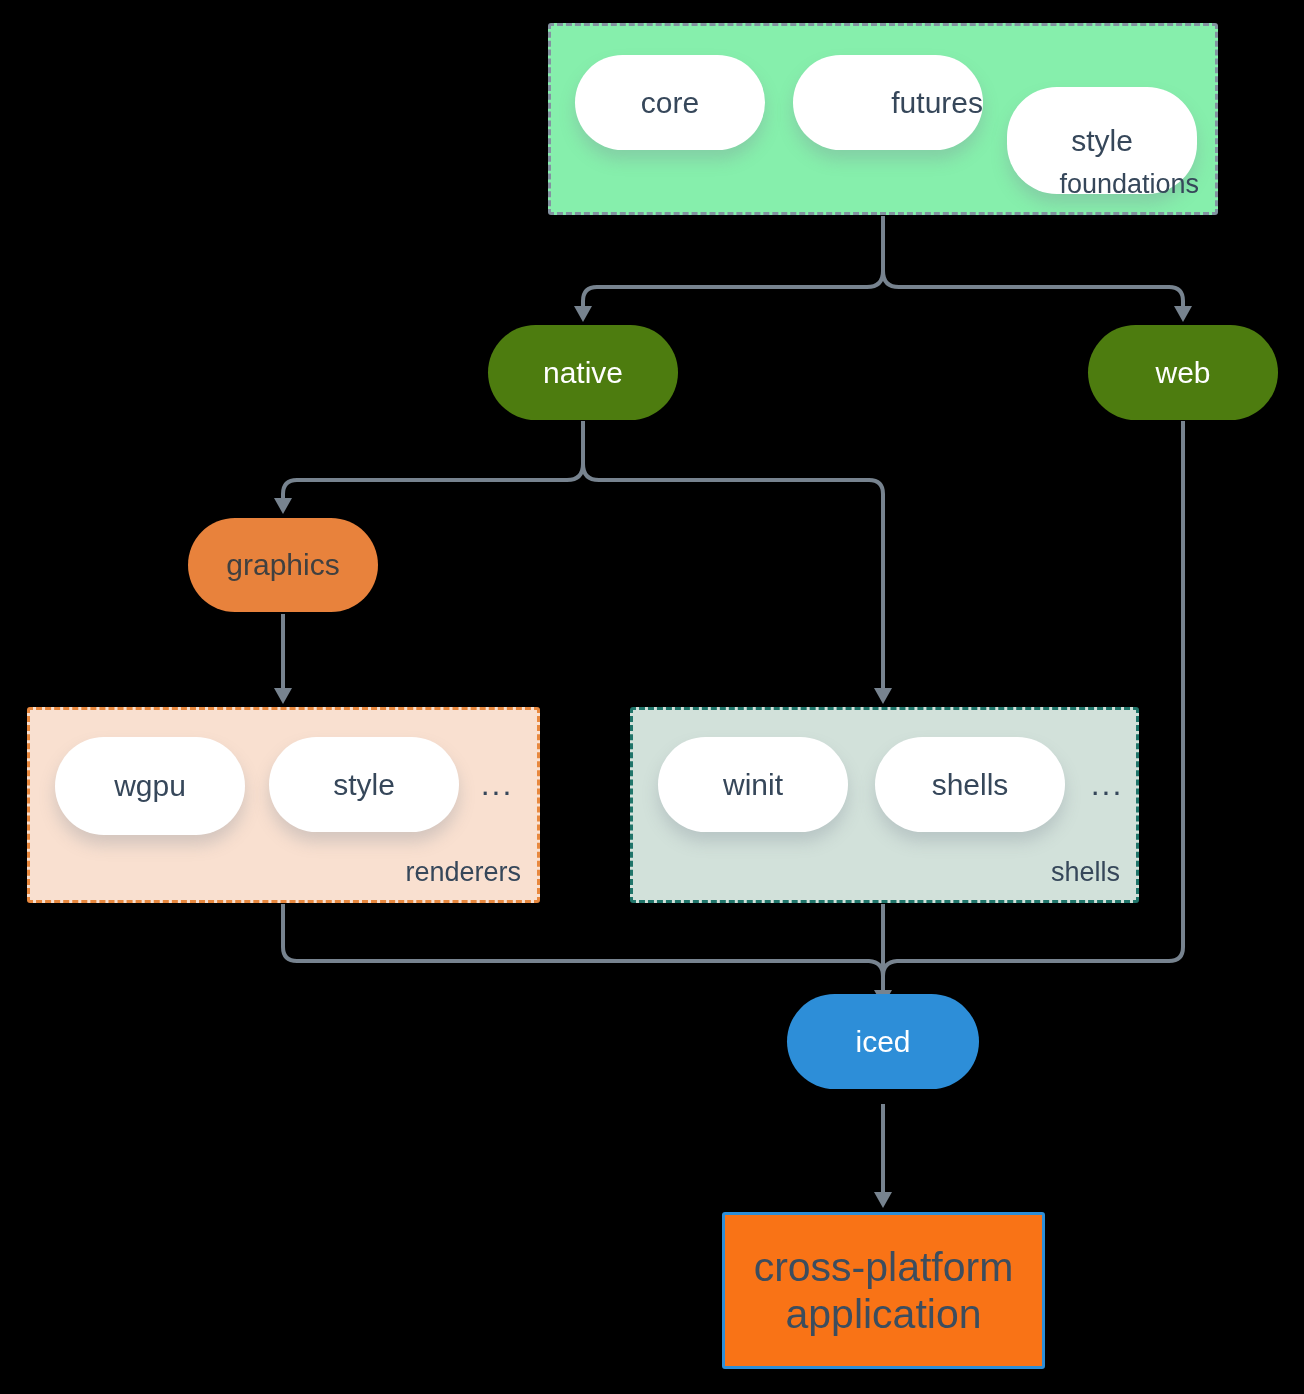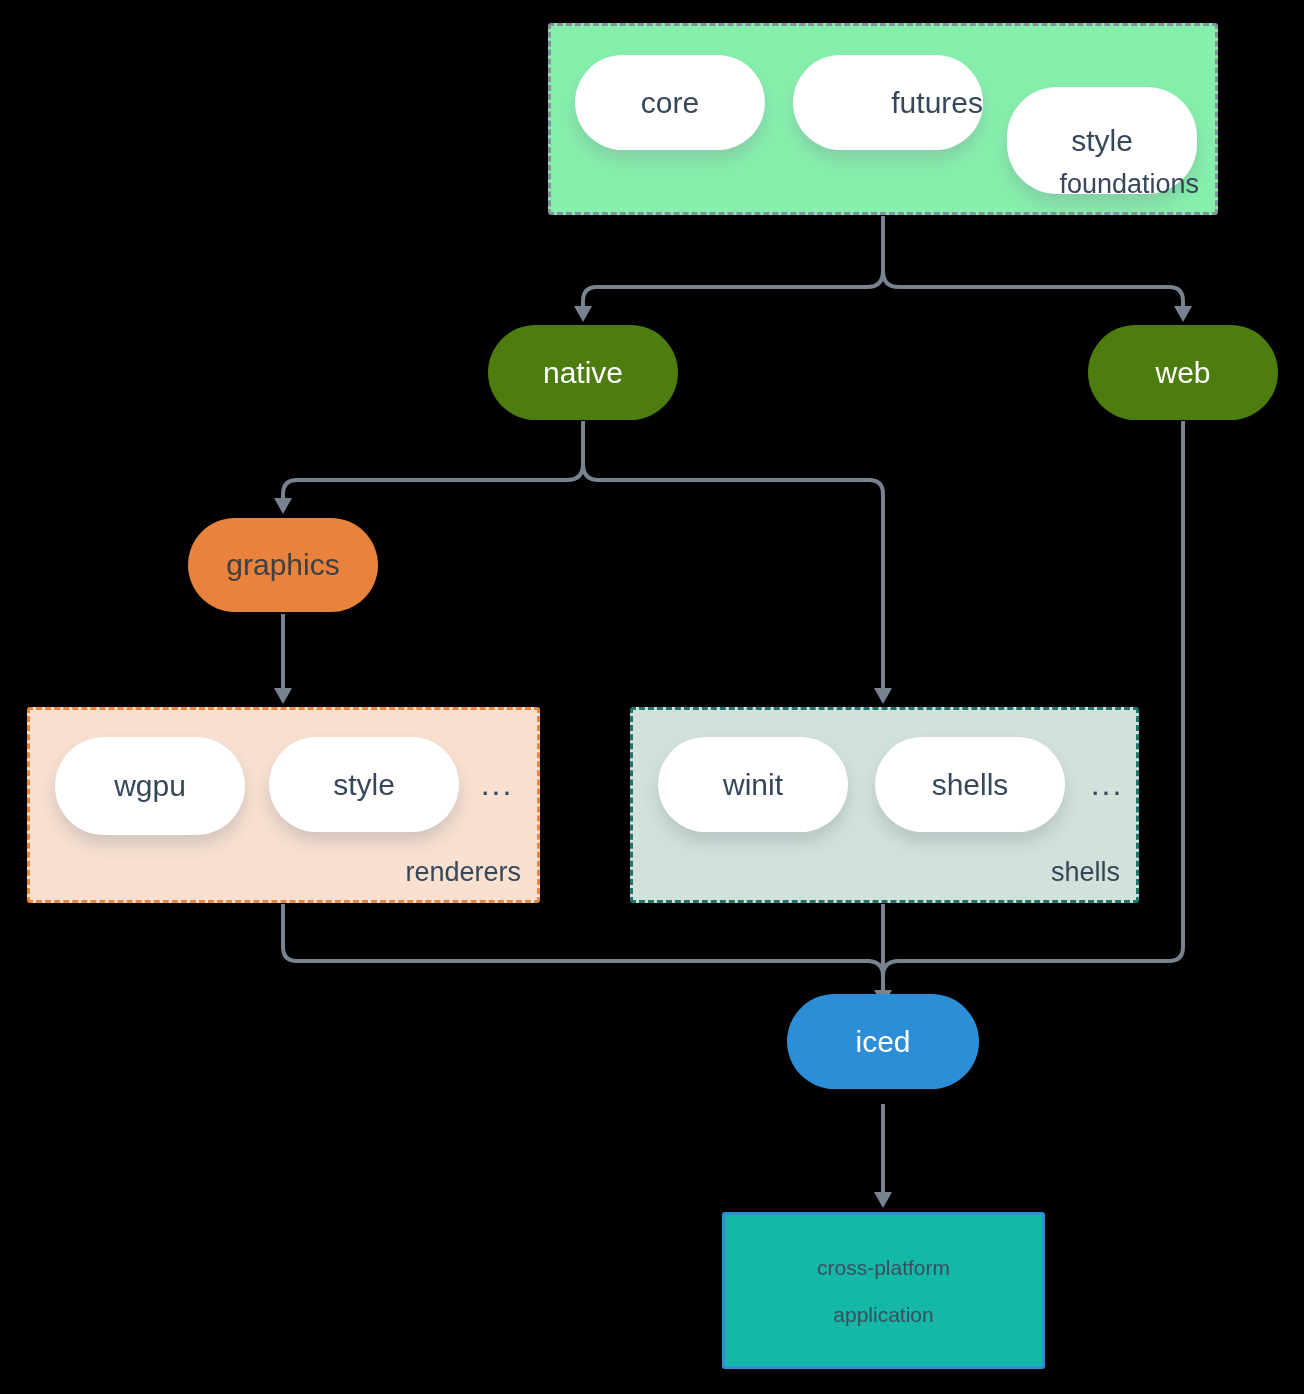--- a/index.html
+++ b/index.html
@@ -36,28 +36,28 @@
     background: #f9e0d0;
     border: 3px dashed #e8883e;
   }
   .box-shells {
     left: 630px; top: 707px; width: 509px; height: 196px;
     background: #d2e1da;
     border: 3px dashed #20756a;
   }
   .box-app {
     left: 722px; top: 1212px; width: 323px; height: 157px;
-    background: #14b8a6;
+    background: #f97316;
     border: 3px solid #2d8ed8;
     display: flex;
     flex-direction: column;
     align-items: center;
     justify-content: center;
     color: #3c4d5e;
-    font-size: 21px;
+    font-size: 41px;
     line-height: 47px;
   }
   .pill {
     position: absolute;
     display: flex;
     align-items: center;
     justify-content: center;
     border-radius: 50px;
     font-size: 30px;
   }

